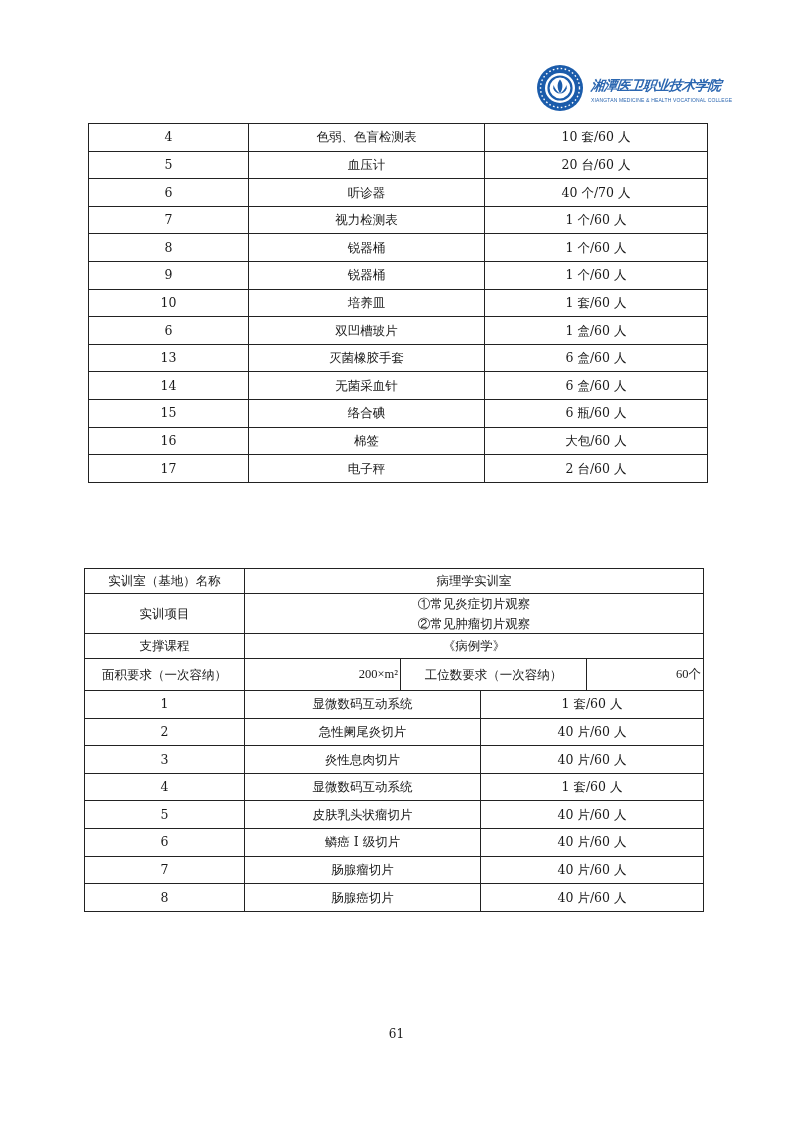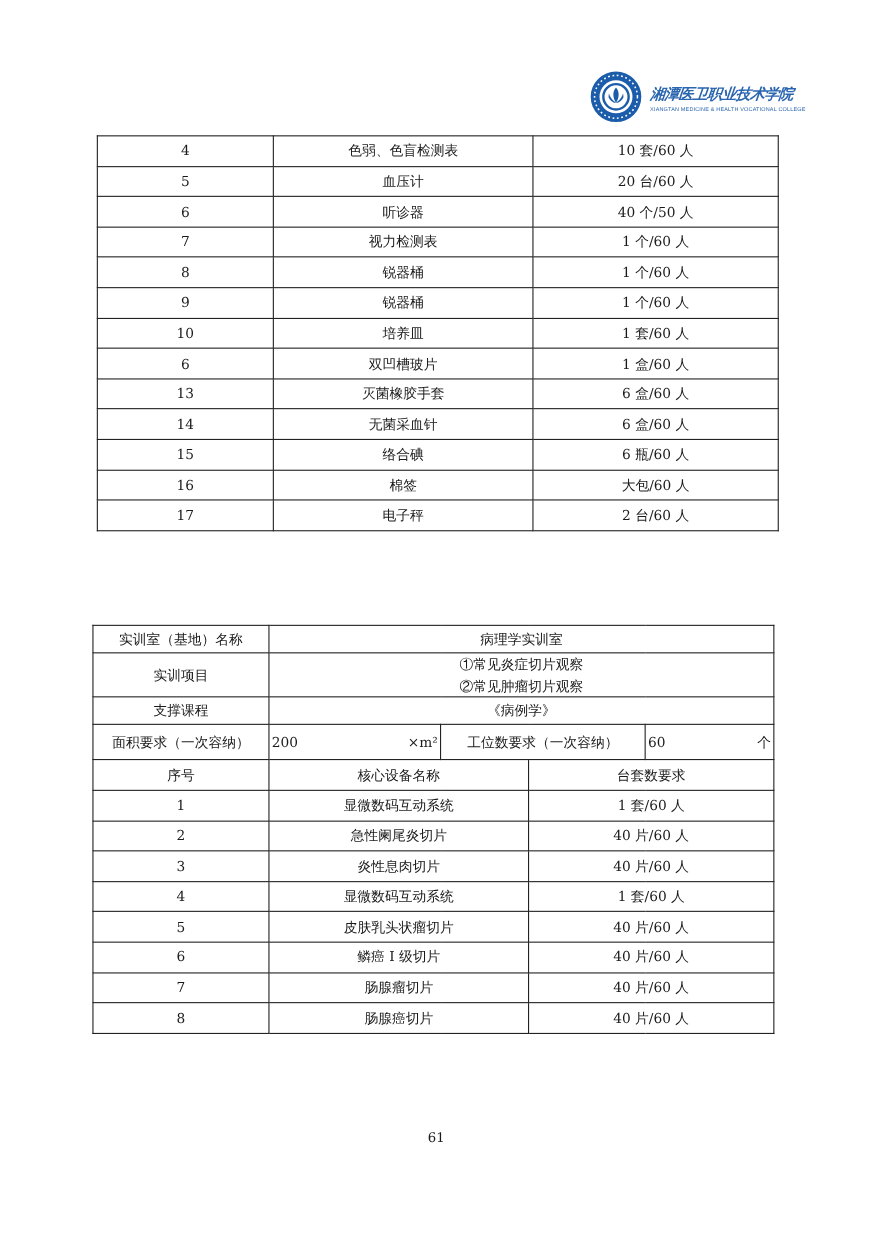--- a/index.html
+++ b/index.html
@@ -29,21 +29,21 @@
   #table1 td{height:26.6px;}
   #table2{left:84px;top:568px;width:619px;border:1.5px solid #222;}
   #table2 tr.rA td{height:24px;}
   #table2 tr.rB td{height:39px;}
   #table2 tr.rC td{height:24px;}
   #table2 tr.rD td{height:31px;}
   #table2 tr.rE td{height:27px;}
   #table2 tr.item td{height:26.6px;}
   td.proj{text-align:left;padding-left:10px;}
   td.proj div{line-height:1.55;}
-  .split{display:flex;justify-content:space-between;align-items:center;width:100%;}
+  .split{display:flex;justify-content:flex-end;align-items:center;width:100%;font-family:Liberation Serif, serif;}
   
   .tbl-title{
     position:absolute;left:0;top:548px;width:793px;text-align:center;
     font-weight:bold;font-size:13.5px;letter-spacing:0.5px;
   }
   .page-num{
     position:absolute;left:0;top:1027px;width:793px;text-align:center;font-size:12px;
   }
 </style>
 </head>
@@ -82,21 +82,21 @@
           <td>10 套/60 人</td>
         </tr>
         <tr>
           <td>5</td>
           <td>血压计</td>
           <td>20 台/60 人</td>
         </tr>
         <tr>
           <td>6</td>
           <td>听诊器</td>
-          <td>40 个/50 人</td>
+          <td>40 个/70 人</td>
         </tr>
         <tr>
           <td>7</td>
           <td>视力检测表</td>
           <td>1 个/60 人</td>
         </tr>
         <tr>
           <td>8</td>
           <td>锐器桶</td>
           <td>1 个/60 人</td>
@@ -178,25 +178,20 @@
           </div>
         </td>
         <td colspan="2">工位数要求（一次容纳）</td>
         <td>
           <div class="split">
             <span>60</span>
             <span>个</span>
           </div>
         </td>
       </tr>
-      <tr class="rE">
-        <td>序号</td>
-        <td colspan="2">核心设备名称</td>
-        <td colspan="2">台套数要求</td>
-      </tr>
     </tbody>
     <tbody id="t2-body">
         <tr class="item">
           <td>1</td>
           <td colspan="2">显微数码互动系统</td>
           <td colspan="2">1 套/60 人</td>
         </tr>
         <tr class="item">
           <td>2</td>
           <td colspan="2">急性阑尾炎切片</td>

